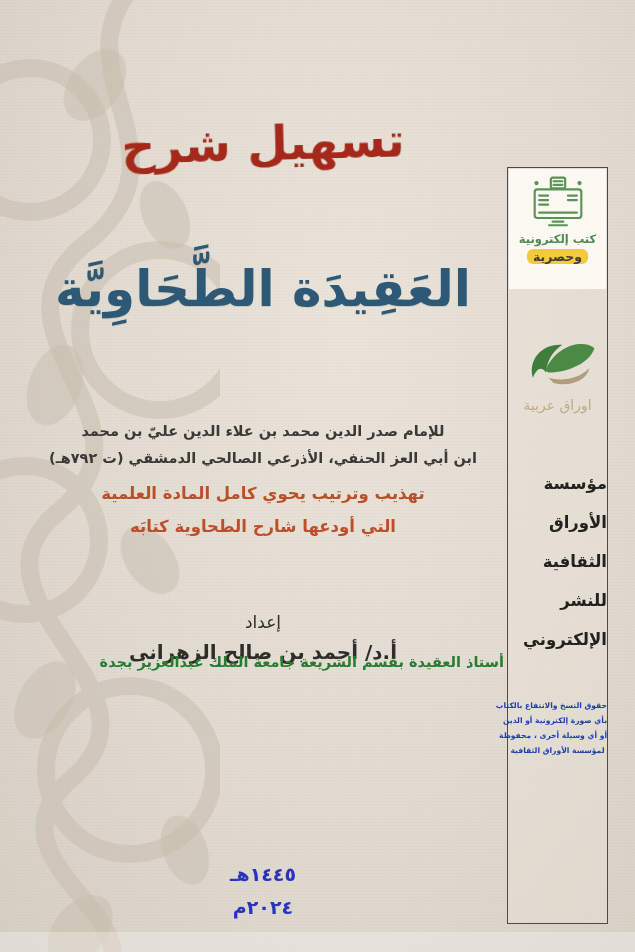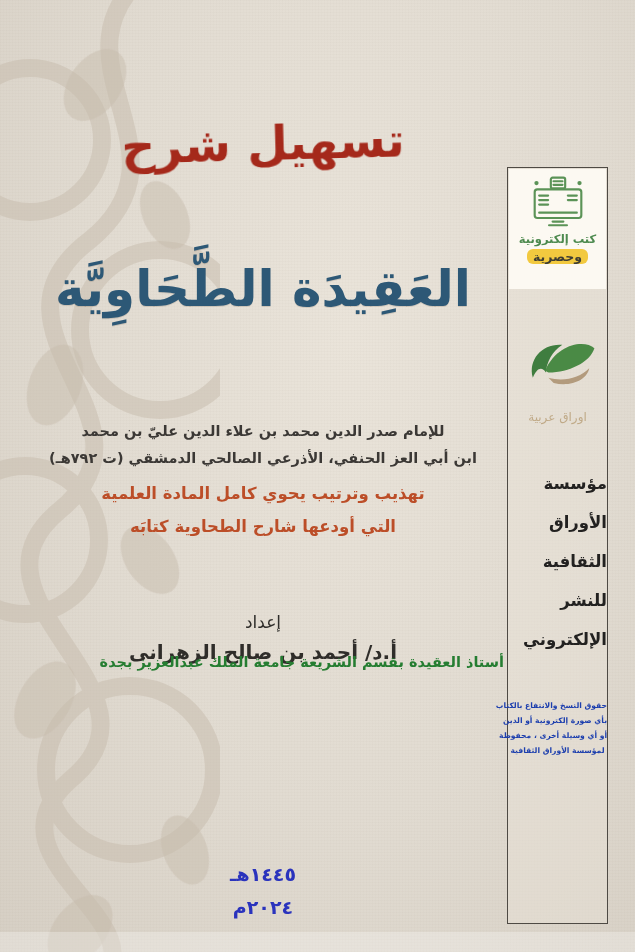--- a/index.html
+++ b/index.html
@@ -26,21 +26,21 @@
 
   .sidebar{
     position:absolute;left:507px;top:167px;width:101px;height:757px;
     box-sizing:border-box;border:1px solid #4e4a44;background:rgba(232,226,216,0.45);
     text-align:center;direction:rtl;
   }
   .badge-card{position:absolute;top:1px;left:1px;right:1px;height:120px;background:#fcf9f2;padding-top:6px;box-sizing:border-box;}
   .badge-line1{font-size:11.5px;font-weight:bold;color:#4d8a4f;margin-top:1px;}
   .badge-line2{display:inline-block;margin-top:2px;font-size:12.5px;font-weight:bold;color:#3e3d33;background:#f2c93f;padding:0 6px;border-radius:6px;}
   .awraq-logo{position:absolute;top:166px;left:0;right:0;}
-  .awraq-text{font-size:12px;color:#c0aa88;margin-top:14px;}
+  .awraq-text{font-size:14px;color:#c0aa88;margin-top:1px;}
   .publisher{position:absolute;top:296px;left:0;right:0;font-size:16.5px;font-weight:bold;color:#222120;line-height:39px;text-align:right;}
   .copyright{position:absolute;top:530px;left:0;right:0;font-size:7.6px;font-weight:bold;color:#1d3fae;line-height:15px;white-space:nowrap;}
   .vision-card{position:absolute;left:1px;right:1px;bottom:1px;height:88px;background:#f2efe5;padding-top:5px;box-sizing:border-box;direction:ltr;}
   .vision-row1{font-size:9px;letter-spacing:1px;color:#a7afa4;font-weight:bold;}
   .vision-row1 .v-ar{letter-spacing:0;}
   .vision-year{display:flex;align-items:center;justify-content:center;gap:1px;font-size:26px;font-weight:bold;color:#95a096;line-height:26px;}
   .vision-emblem{display:inline-block;width:13px;height:13px;background:radial-gradient(circle at 50% 45%, #eef3ea 0 18%, #3f7d45 19% 100%);transform:rotate(45deg);border-radius:3px;}
   .country-ar{font-size:6px;color:#7fae6b;line-height:7px;}
   .country-en{font-size:5px;color:#b0aca4;letter-spacing:0.5px;line-height:7px;}
   .website{font-size:13.5px;font-weight:bold;color:#514c45;margin-top:4px;}

